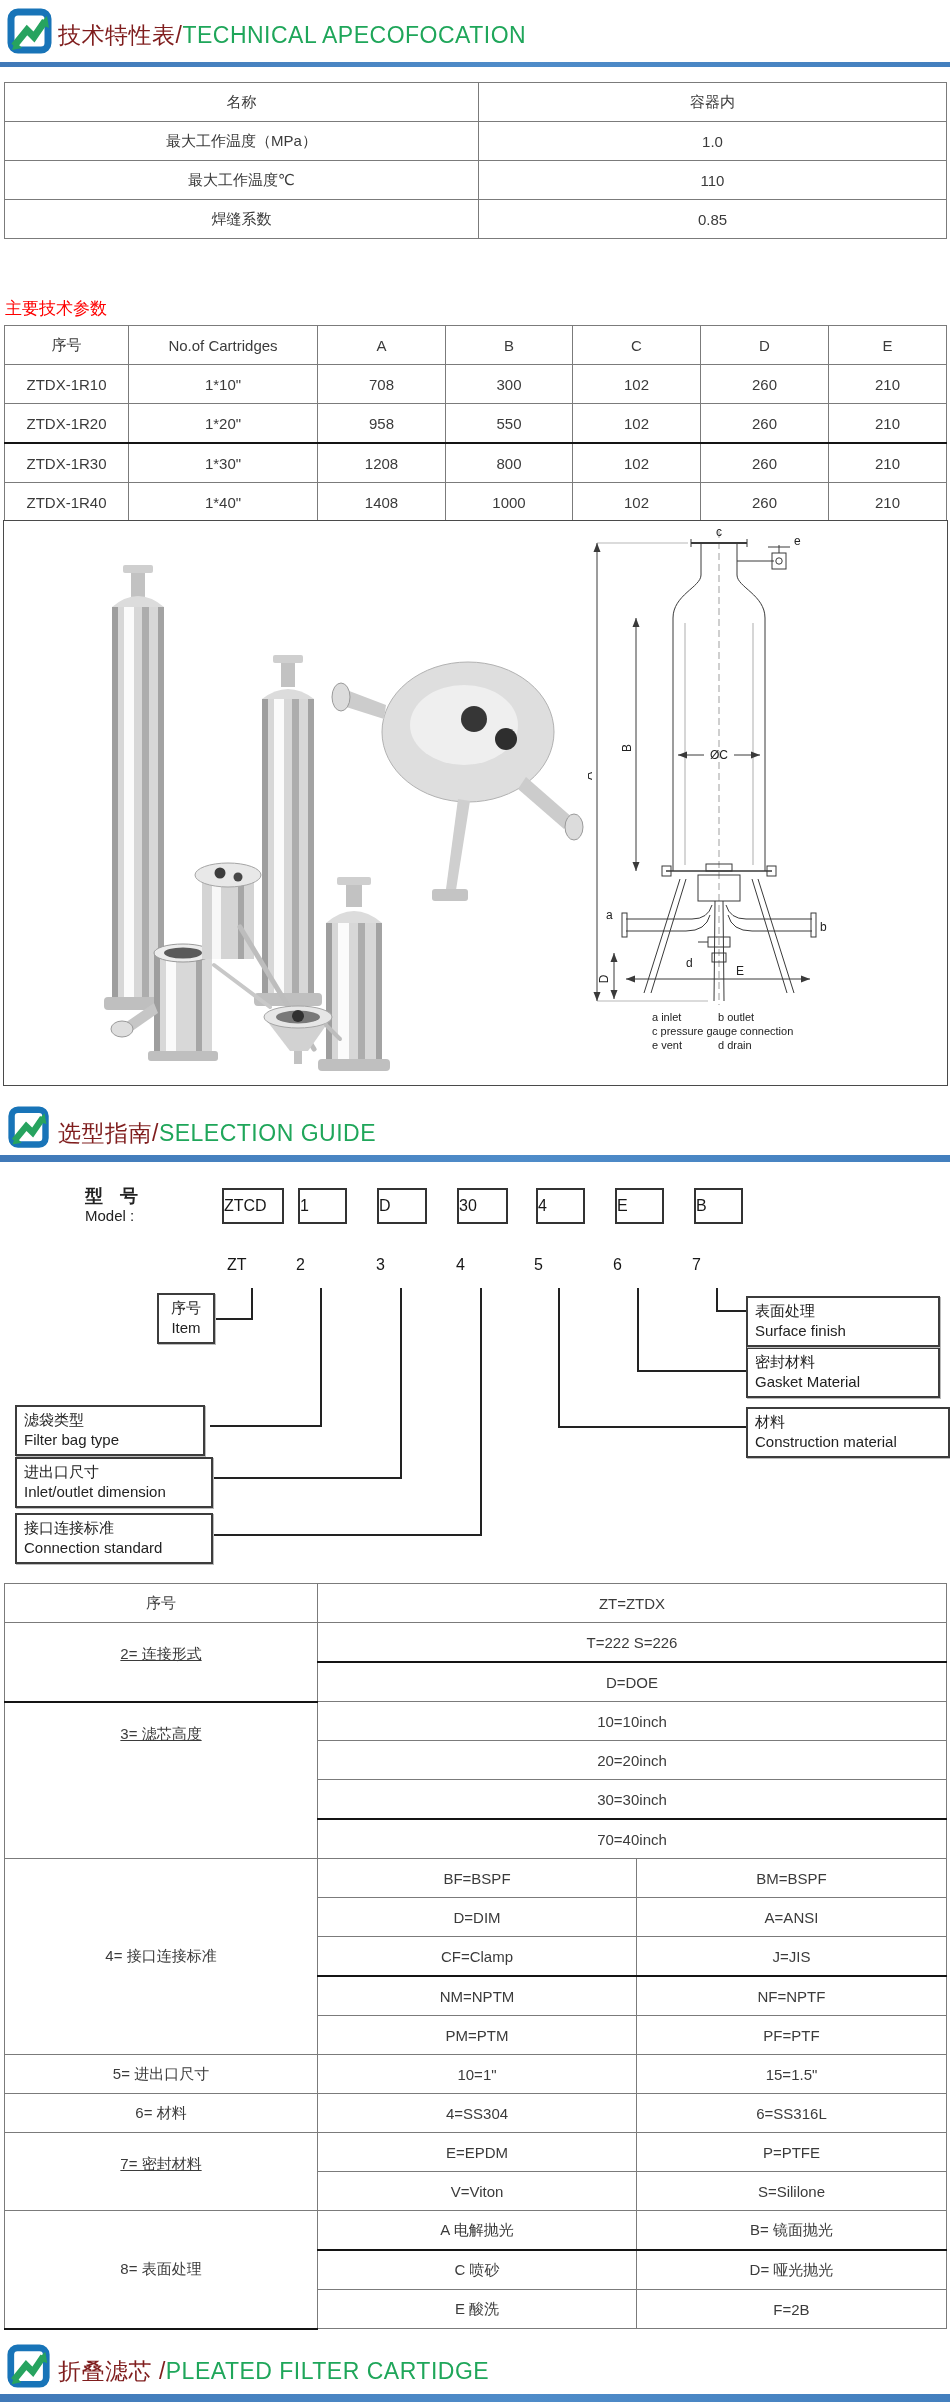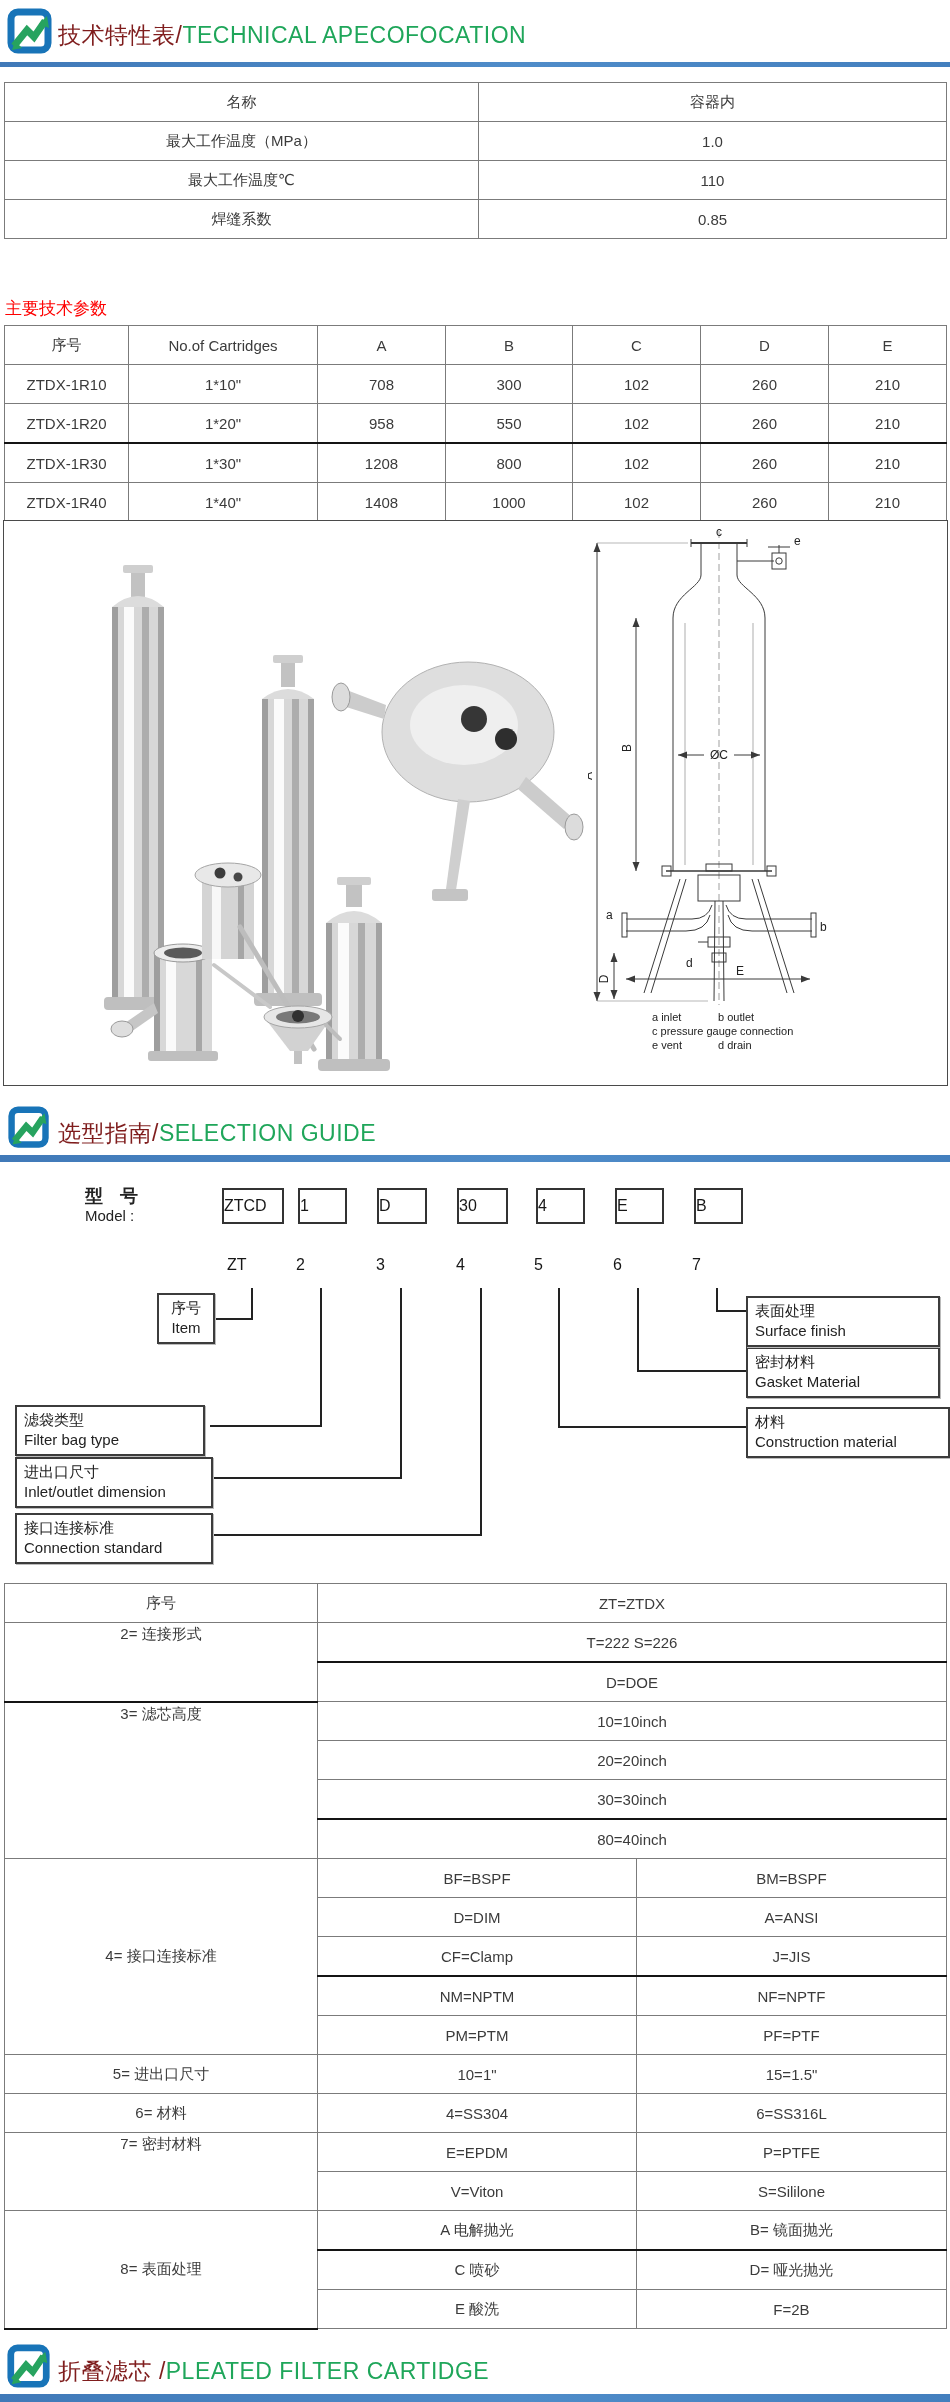--- a/index.html
+++ b/index.html
@@ -8,21 +8,21 @@
   .abs{position:absolute;}
   
   .sec-title{position:absolute;font-size:23px;letter-spacing:.5px;white-space:nowrap;}
   .sec-title .zh{color:#7f1d1d;}
   .sec-title .en{color:#1fa65a;}
   .bluebar{position:absolute;left:0;width:950px;background:linear-gradient(100deg,#4079b8,#4f8cc9 55%,#437fbe);}
   
   table{border-collapse:collapse;table-layout:fixed;position:absolute;background:#fff;}
   td{border:1px solid #7b7b7b;text-align:center;vertical-align:middle;font-size:15px;color:#3b3b3b;height:38px;padding:0 4px;overflow:hidden;}
   tr.thick td{border-bottom:2px solid #141414;}
-  td.top{vertical-align:top;padding-top:2px;}
+  td.top{vertical-align:top;padding-top:22px;text-decoration:underline;}
   .red-title{position:absolute;color:#fe0000;font-size:17px;font-weight:500;}
   
   .figbox{position:absolute;border:1px solid #4a4a4a;background:#fff;}
   
   .mbox{position:absolute;border:2px solid #333;height:32px;line-height:32px;text-align:left;font-size:16px;color:#171717;background:#fff;}
   .model-label{position:absolute;color:#222;line-height:1.15;}
   .model-label .l1{font-size:18px;letter-spacing:6px;font-weight:700;}
   .model-label .l2{font-size:15px;}
   .digit{position:absolute;width:50px;text-align:left;font-size:16px;color:#171717;}
   .vline{position:absolute;width:2px;background:#222;}
@@ -409,21 +409,21 @@
           <td rowspan="4" class="top">3= 滤芯高度</td>
           <td colspan="2">10=10inch</td>
         </tr>
         <tr>
           <td colspan="2">20=20inch</td>
         </tr>
         <tr class="thick">
           <td colspan="2">30=30inch</td>
         </tr>
         <tr>
-          <td colspan="2">80=40inch</td>
+          <td colspan="2">70=40inch</td>
         </tr>
         <tr>
           <td rowspan="5">4= 接口连接标准</td>
           <td>BF=BSPF</td>
           <td>BM=BSPF</td>
         </tr>
         <tr>
           <td>D=DIM</td>
           <td>A=ANSI</td>
         </tr>

